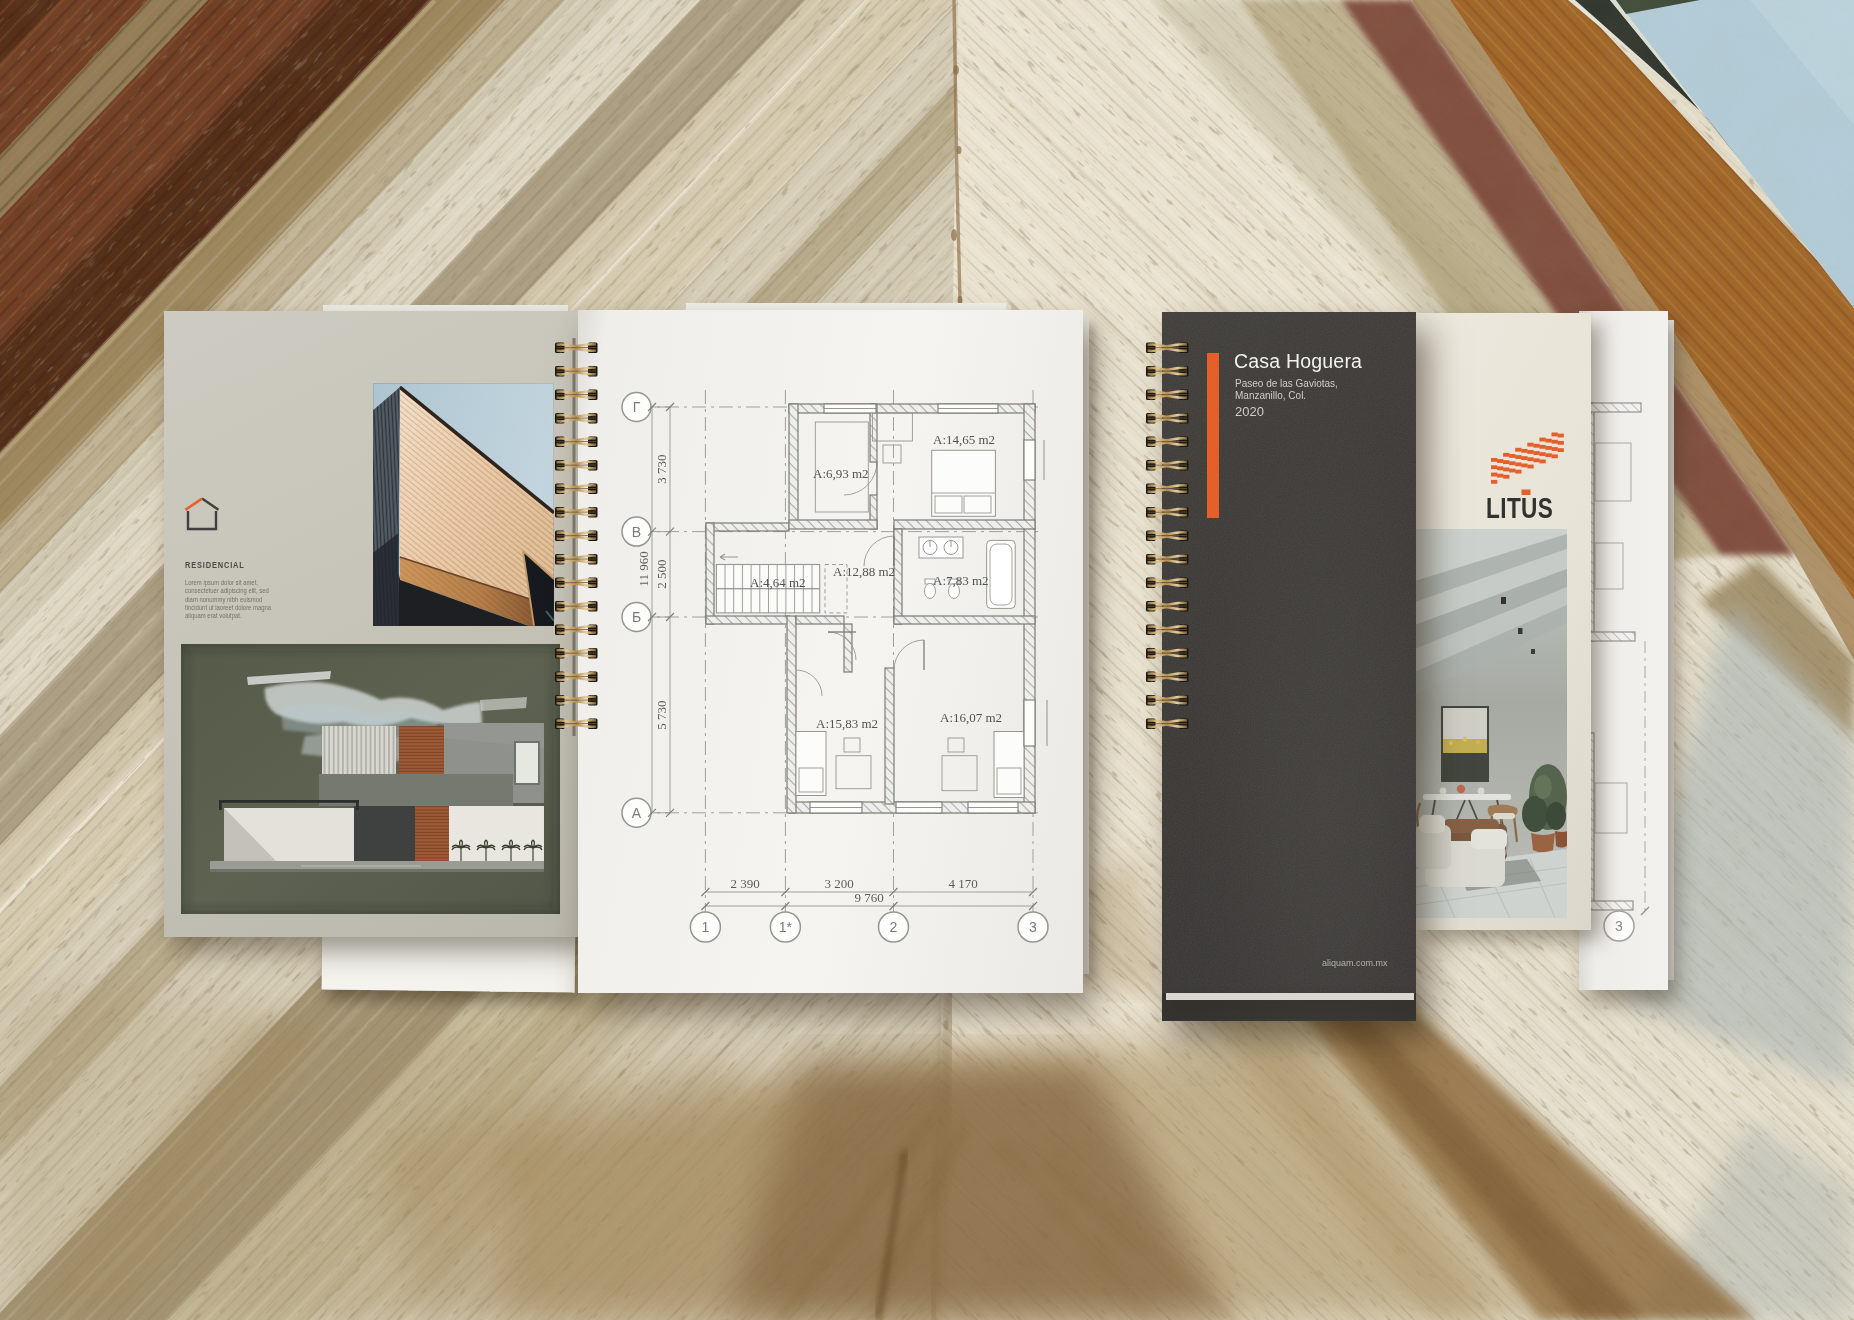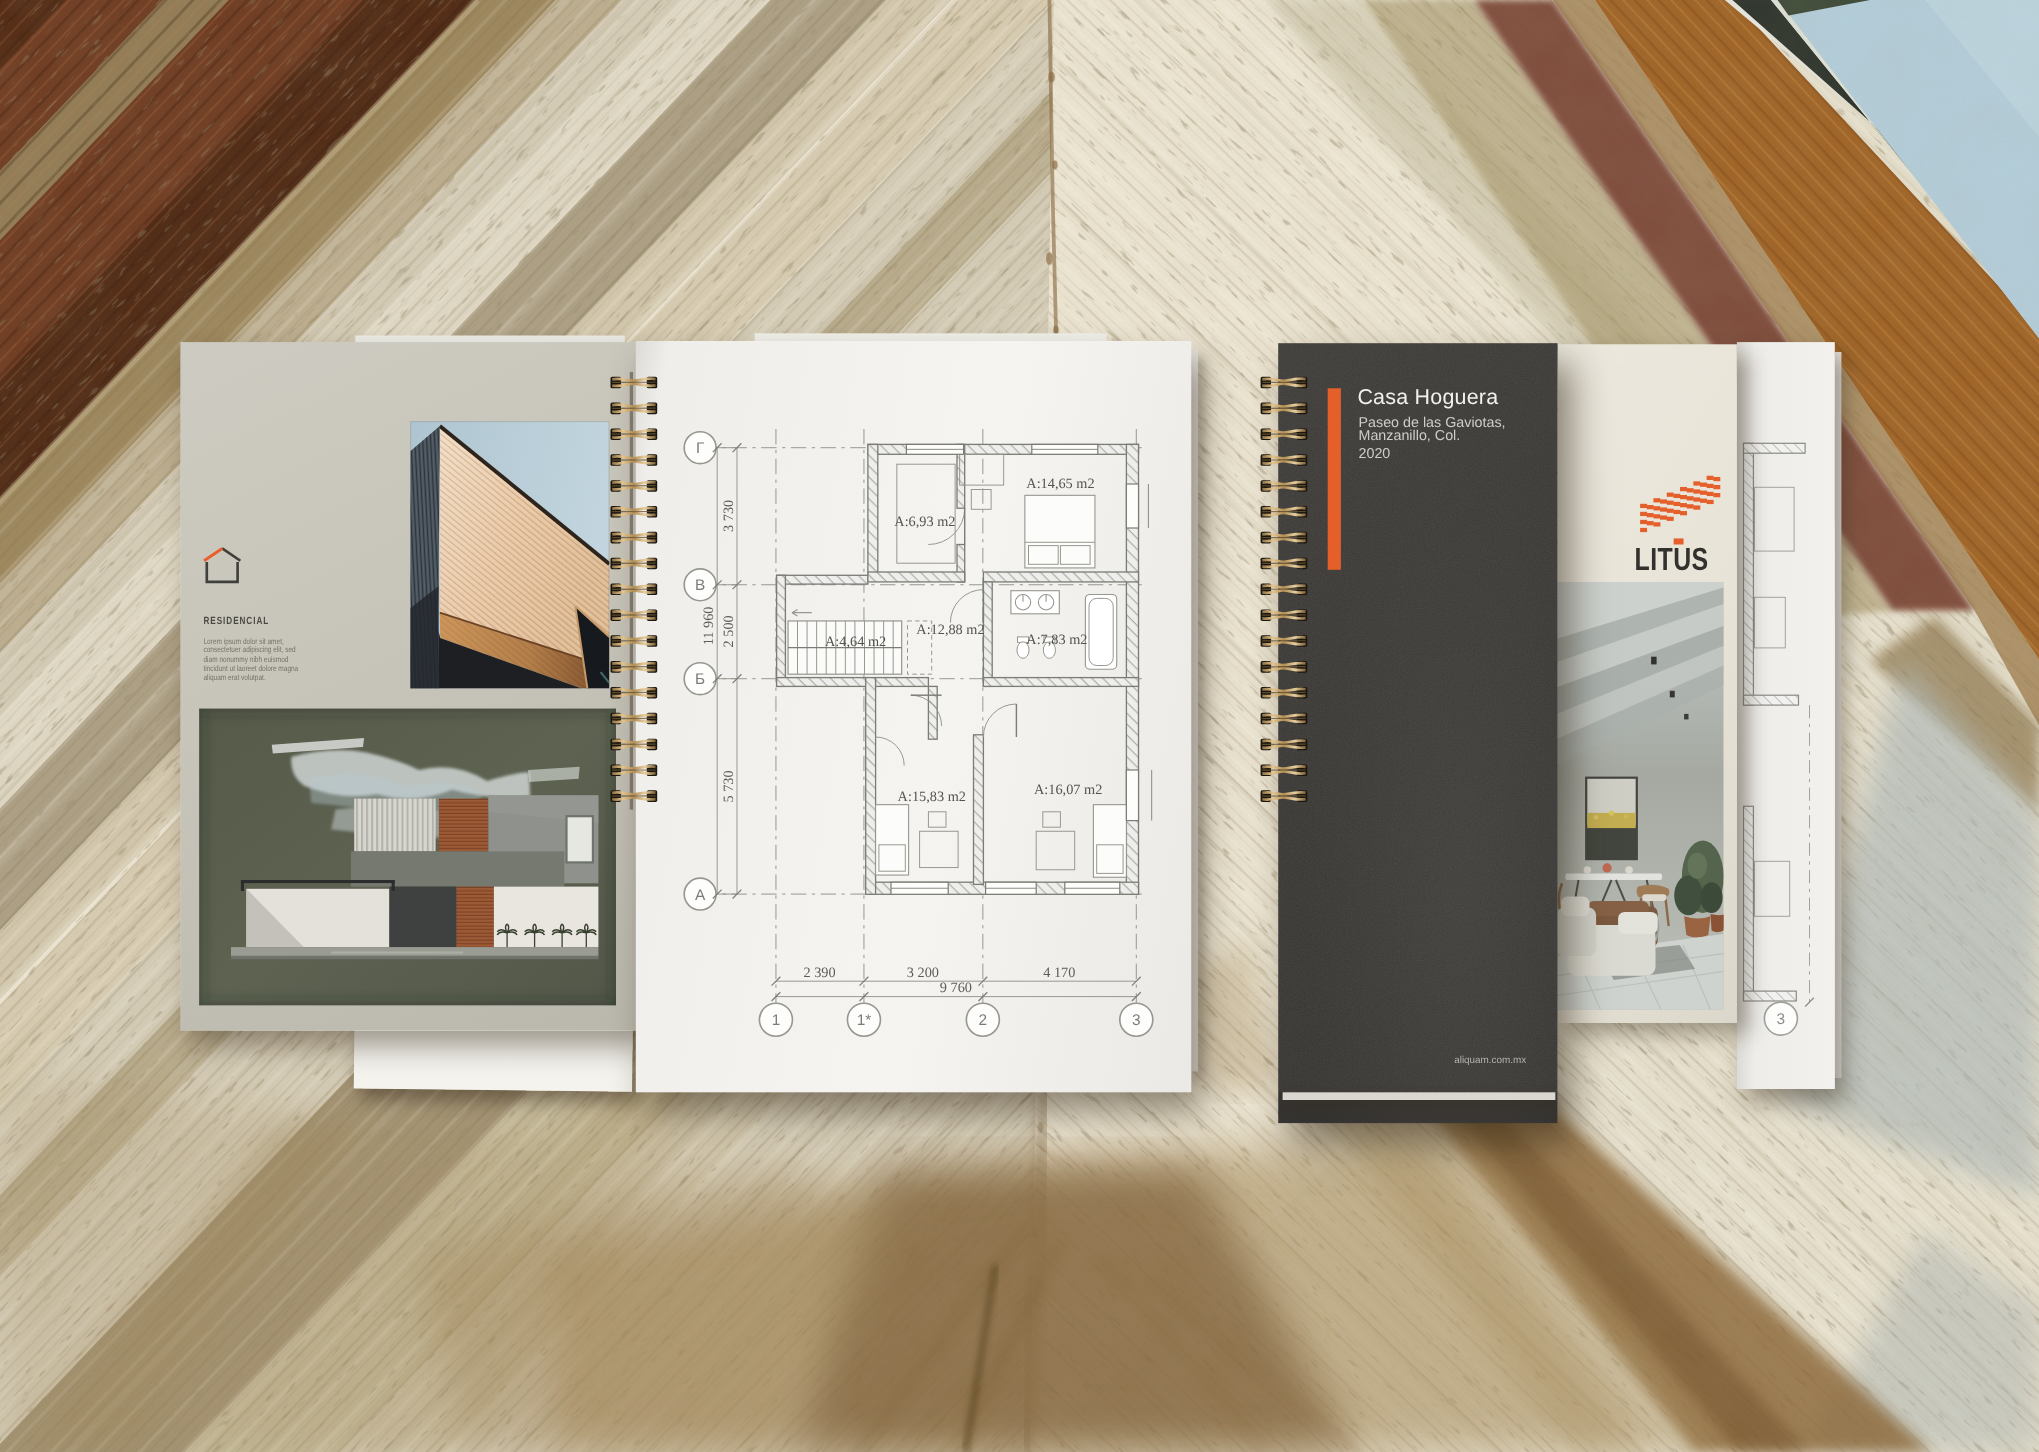--- a/index.html
+++ b/index.html
@@ -571,21 +571,21 @@
 <rect x="6" y="590" width="48" height="9" fill="url(#hatch2)" stroke="#8c8c86" stroke-width="1.1"></rect>
 <rect x="16" y="132" width="36" height="58" fill="none" stroke="#a2a29c" stroke-width="0.9"></rect>
 <rect x="16" y="232" width="28" height="46" fill="none" stroke="#a2a29c" stroke-width="0.9"></rect>
 <rect x="16" y="472" width="32" height="50" fill="none" stroke="#a2a29c" stroke-width="0.9"></rect>
 <line x1="66" y1="330" x2="66" y2="600" stroke="#a2a29c" stroke-width="0.9" stroke-dasharray="12 5 3 5"></line>
 <line x1="62" y1="604" x2="70" y2="596" stroke="#8c8c86" stroke-width="1.1"></line>
 <circle cx="40" cy="615" r="15" fill="#fdfdfc" stroke="#a2a29c" stroke-width="1.5"></circle>
 <text x="40" y="620" font-family="Liberation Sans, sans-serif" font-size="14" fill="#8c8c86" text-anchor="middle">3</text>
 </svg>
 </div>
-<div class="page" style="left:1416px;top:313px;width:163px;height:617px;background:linear-gradient(120deg,#ece8dd 0%,#e7e3d7 55%,#dbd7ca 100%);box-shadow:10px 10px 18px rgba(55,42,25,0.4);">
+<div class="page" style="left:1416px;top:313px;width:163px;height:617px;background:linear-gradient(120deg,#ece8dd 0%,#e7e3d7 55%,#dbd7ca 100%);box-shadow:10px 10px 18px rgba(55,42,25,0.4);padding-left:12px;">
 <svg width="163" height="220" viewBox="0 0 163 220" style="position:absolute;left:0;top:0">
       <rect x="75.00" y="145.00" width="6.35" height="3.85" fill="#e55f2b"></rect>
       <rect x="75.00" y="152.30" width="6.35" height="3.85" fill="#e55f2b"></rect>
       <rect x="75.00" y="159.60" width="6.35" height="3.85" fill="#e55f2b"></rect>
       <rect x="75.00" y="166.90" width="6.35" height="3.85" fill="#e55f2b"></rect>
       <rect x="81.05" y="146.10" width="6.35" height="3.85" fill="#e55f2b"></rect>
       <rect x="81.05" y="153.40" width="6.35" height="3.85" fill="#e55f2b"></rect>
       <rect x="81.05" y="160.70" width="6.35" height="3.85" fill="#e55f2b"></rect>
       <rect x="87.10" y="139.90" width="6.35" height="3.85" fill="#e55f2b"></rect>
       <rect x="87.10" y="147.20" width="6.35" height="3.85" fill="#e55f2b"></rect>
@@ -687,21 +687,21 @@
 <svg width="254" height="681" style="position:absolute;left:0;top:0;opacity:0.3">
       <filter id="cnoise">
         <feTurbulence type="fractalNoise" baseFrequency="0.8" numOctaves="2"></feTurbulence>
         <feColorMatrix type="matrix" values="0 0 0 0 0.42 0 0 0 0 0.40 0 0 0 0 0.37 0 0 0 0.5 0"></feColorMatrix>
         <feComposite operator="in" in2="SourceGraphic"></feComposite>
       </filter>
       <rect width="254" height="681" fill="#3a3835" filter="url(#cnoise)"></rect>
     </svg>
 <div style="position:absolute;left:45px;top:41px;width:12px;height:165px;background:#e55f2b;"></div>
 <div style="position:absolute;left:72px;top:38px;color:#f2f1ee;font-size:19.5px;letter-spacing:0.2px;">Casa Hoguera</div>
-<div style="position:absolute;left:73px;top:66px;color:#cfcdc8;font-size:13px;line-height:11.8px;">Paseo de las Gaviotas,<br>Manzanillo, Col.</div>
+<div style="position:absolute;left:73px;top:66px;color:#cfcdc8;font-size:10px;line-height:11.8px;">Paseo de las Gaviotas,<br>Manzanillo, Col.</div>
 <div style="position:absolute;left:73px;top:92px;color:#cfcdc8;font-size:13px;">2020</div>
 <div style="position:absolute;left:160px;top:646px;color:#b5b3ae;font-size:9px;">aliquam.com.mx</div>
 </div>
 <div class="page" style="left:1166px;top:993px;width:248px;height:7px;background:#d9d7d0;box-shadow:4px 6px 12px rgba(50,38,22,0.45);"></div>
 <svg width="46" height="420" viewBox="0 0 46 420" style="position:absolute;left:1143px;top:338px;z-index:30">
 <defs>
       <linearGradient id="wirer" x1="0" y1="0" x2="1" y2="0">
         <stop offset="0" stop-color="#8f6f42"></stop>
         <stop offset="0.25" stop-color="#e3c58f"></stop>
         <stop offset="0.5" stop-color="#b08d55"></stop>

